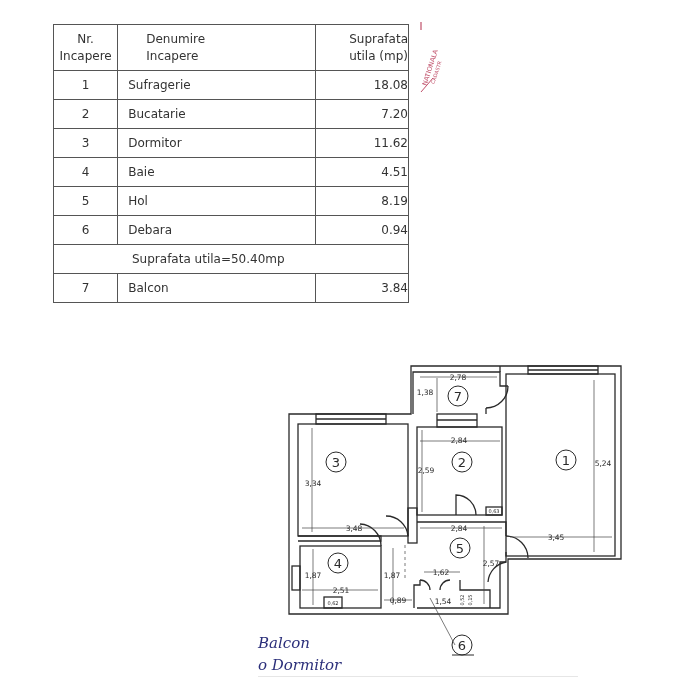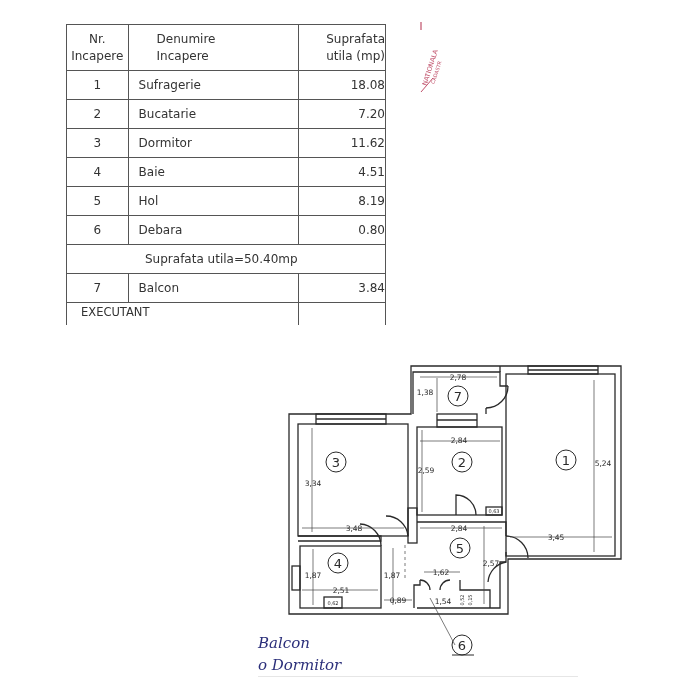--- a/index.html
+++ b/index.html
@@ -1,19 +1,19 @@
 <!DOCTYPE html>
 <html><head>
 <meta charset="utf-8">
 <style>
   html, body { margin: 0; padding: 0; background: #ffffff; }
   body { width: 700px; height: 700px; position: relative; overflow: hidden;
          font-family: "DejaVu Sans", sans-serif; color: #2a2a2a; }
   .sheet { position: absolute; left: 0; top: 0; width: 700px; height: 700px; background: #fff; }
-  .tbl { position: absolute; left: 66px; top: 24px; width: 320px; border-collapse: collapse;
+  .tbl { position: absolute; left: 53px; top: 24px; width: 356px; border-collapse: collapse;
          font-family: "DejaVu Sans", sans-serif; font-size: 12px; color: #333; }
   .tbl td { border: 1.5px solid #555; padding: 0; height: 28px; vertical-align: middle; }
   .tbl .hdr td { height: 45px; line-height: 17px; }
   .c1 { width: 64px; text-align: center; }
   .c2 { width: 176px; padding-left: 10px !important; }
   .c3 { width: 86px; text-align: right; padding-left: 8px !important; }
   .hdr .c2 { padding-left: 28px !important; margin-top: 43px; }
   .hdr .c3 { padding-left: 6px !important; }
   .merged { text-align: left; padding-left: 78px !important; margin-top: 20px; }
   .tbl .exec td { height: 20px; border-bottom: none; font-size: 11.5px; vertical-align: top; padding-top: 2px; }
@@ -65,33 +65,29 @@
       <td class="c3">4.51</td>
     </tr>
     <tr>
       <td class="c1">5</td>
       <td class="c2">Hol</td>
       <td class="c3">8.19</td>
     </tr>
     <tr>
       <td class="c1">6</td>
       <td class="c2">Debara</td>
-      <td class="c3">0.80</td>
+      <td class="c3">0.94</td>
     </tr>
     <tr>
       <td colspan="3" class="merged">Suprafata utila=50.40mp</td>
     </tr>
     <tr>
       <td class="c1">7</td>
       <td class="c2">Balcon</td>
       <td class="c3">3.84</td>
-    </tr>
-    <tr class="exec">
-      <td colspan="2" style="padding-left:14px !important">EXECUTANT</td>
-      <td class="c3"></td>
     </tr>
   </tbody>
     </table>
 
   <svg class="stamp" width="40" height="80" viewBox="0 0 40 80">
     <g fill="#c0506a" font-family="DejaVu Sans, sans-serif" font-size="6.5" transform="rotate(-72 20 40)">
       <text x="-8" y="38">NATIONALA</text>
       <text x="-4" y="45" font-size="5">CADASTR</text>
     </g>
     <line x1="4" y1="2" x2="4" y2="10" stroke="#c0506a" stroke-width="1.2"></line>

